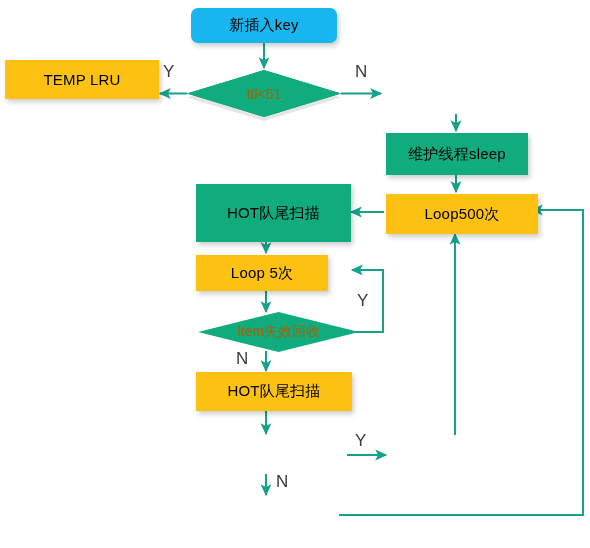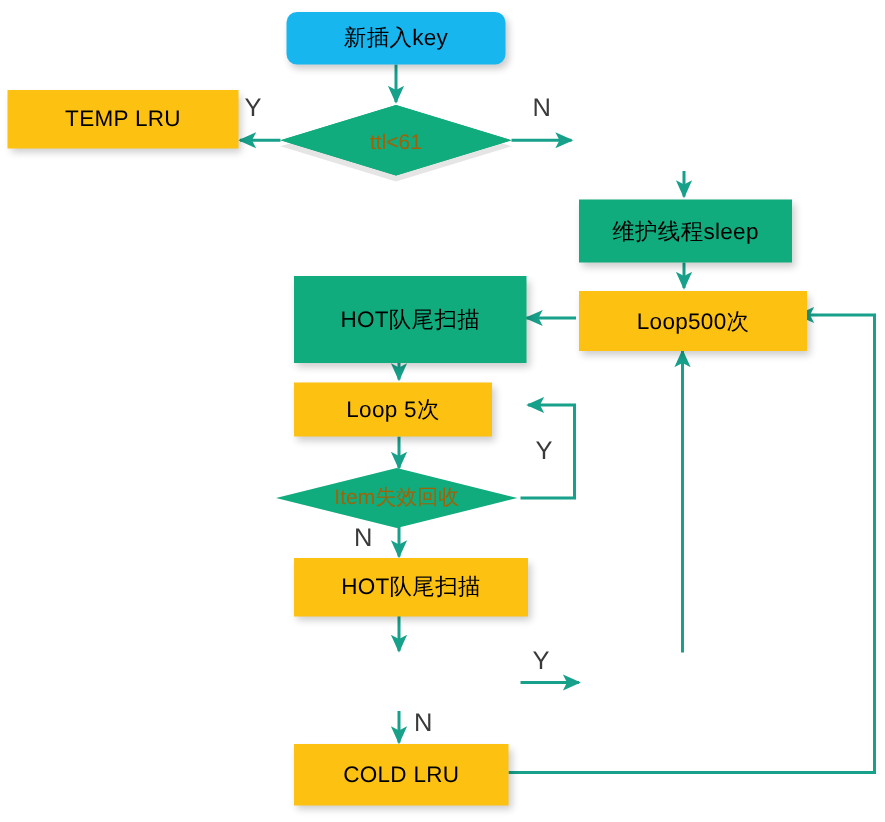--- a/index.html
+++ b/index.html
@@ -153,36 +153,33 @@
   </div>
 
   <div class="node rect green" style="left:196px; top:184px; width:155px; height:58px;align-items:center;">
     <span>HOT队尾扫描</span>
   </div>
 
   <div class="node rect yellow" style="left:196px; top:255px; width:132px; height:36px;">
     <span>Loop 5次</span>
   </div>
 
-  <div class="diamond-wrap" style="left:184px; top:312px; width:161px; height:40px;">
+  <div class="diamond-wrap" style="left:198px; top:312px; width:161px; height:40px;">
     <svg width="161" height="40" viewBox="0 0 161 40" xmlns="http://www.w3.org/2000/svg">
       <polygon points="80.5,0 161,20 80.5,40 0,20" fill="#11ac7d"></polygon>
     </svg>
     <div class="diamond-label">Item失效回收</div>
   </div>
 
   <div class="node rect yellow" style="left:196px; top:372px; width:156px; height:39px;">
     <span>HOT队尾扫描</span>
   </div>
 
 
 
-  <div class="node rect yellow" style="left:196px; top:496px; width:143px; height:41px;">
-    <span>COLD LRU</span>
-  </div>
 
   <div class="edge-label" style="left:163px; top:62px;">Y</div>
 
   <div class="edge-label" style="left:355px; top:62px;">N</div>
 
   <div class="edge-label" style="left:357px; top:291px;">Y</div>
 
   <div class="edge-label" style="left:236px; top:349px;">N</div>
 
   <div class="edge-label" style="left:355px; top:431px;">Y</div>

